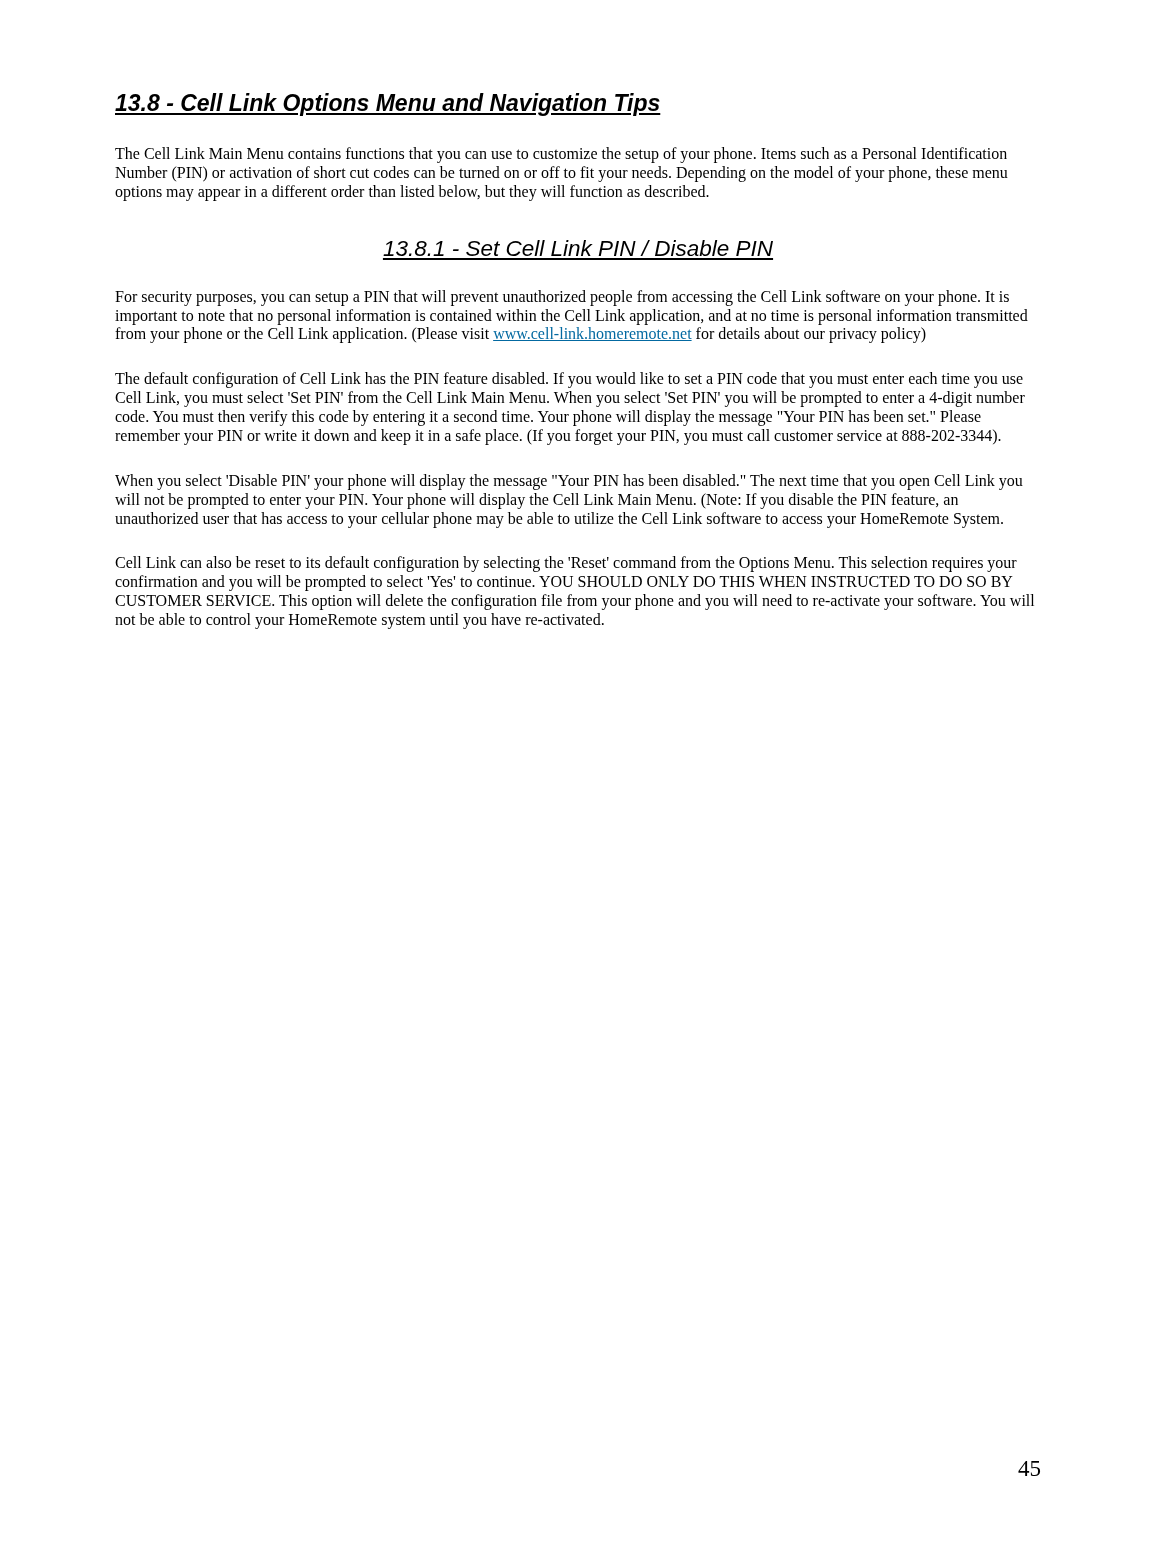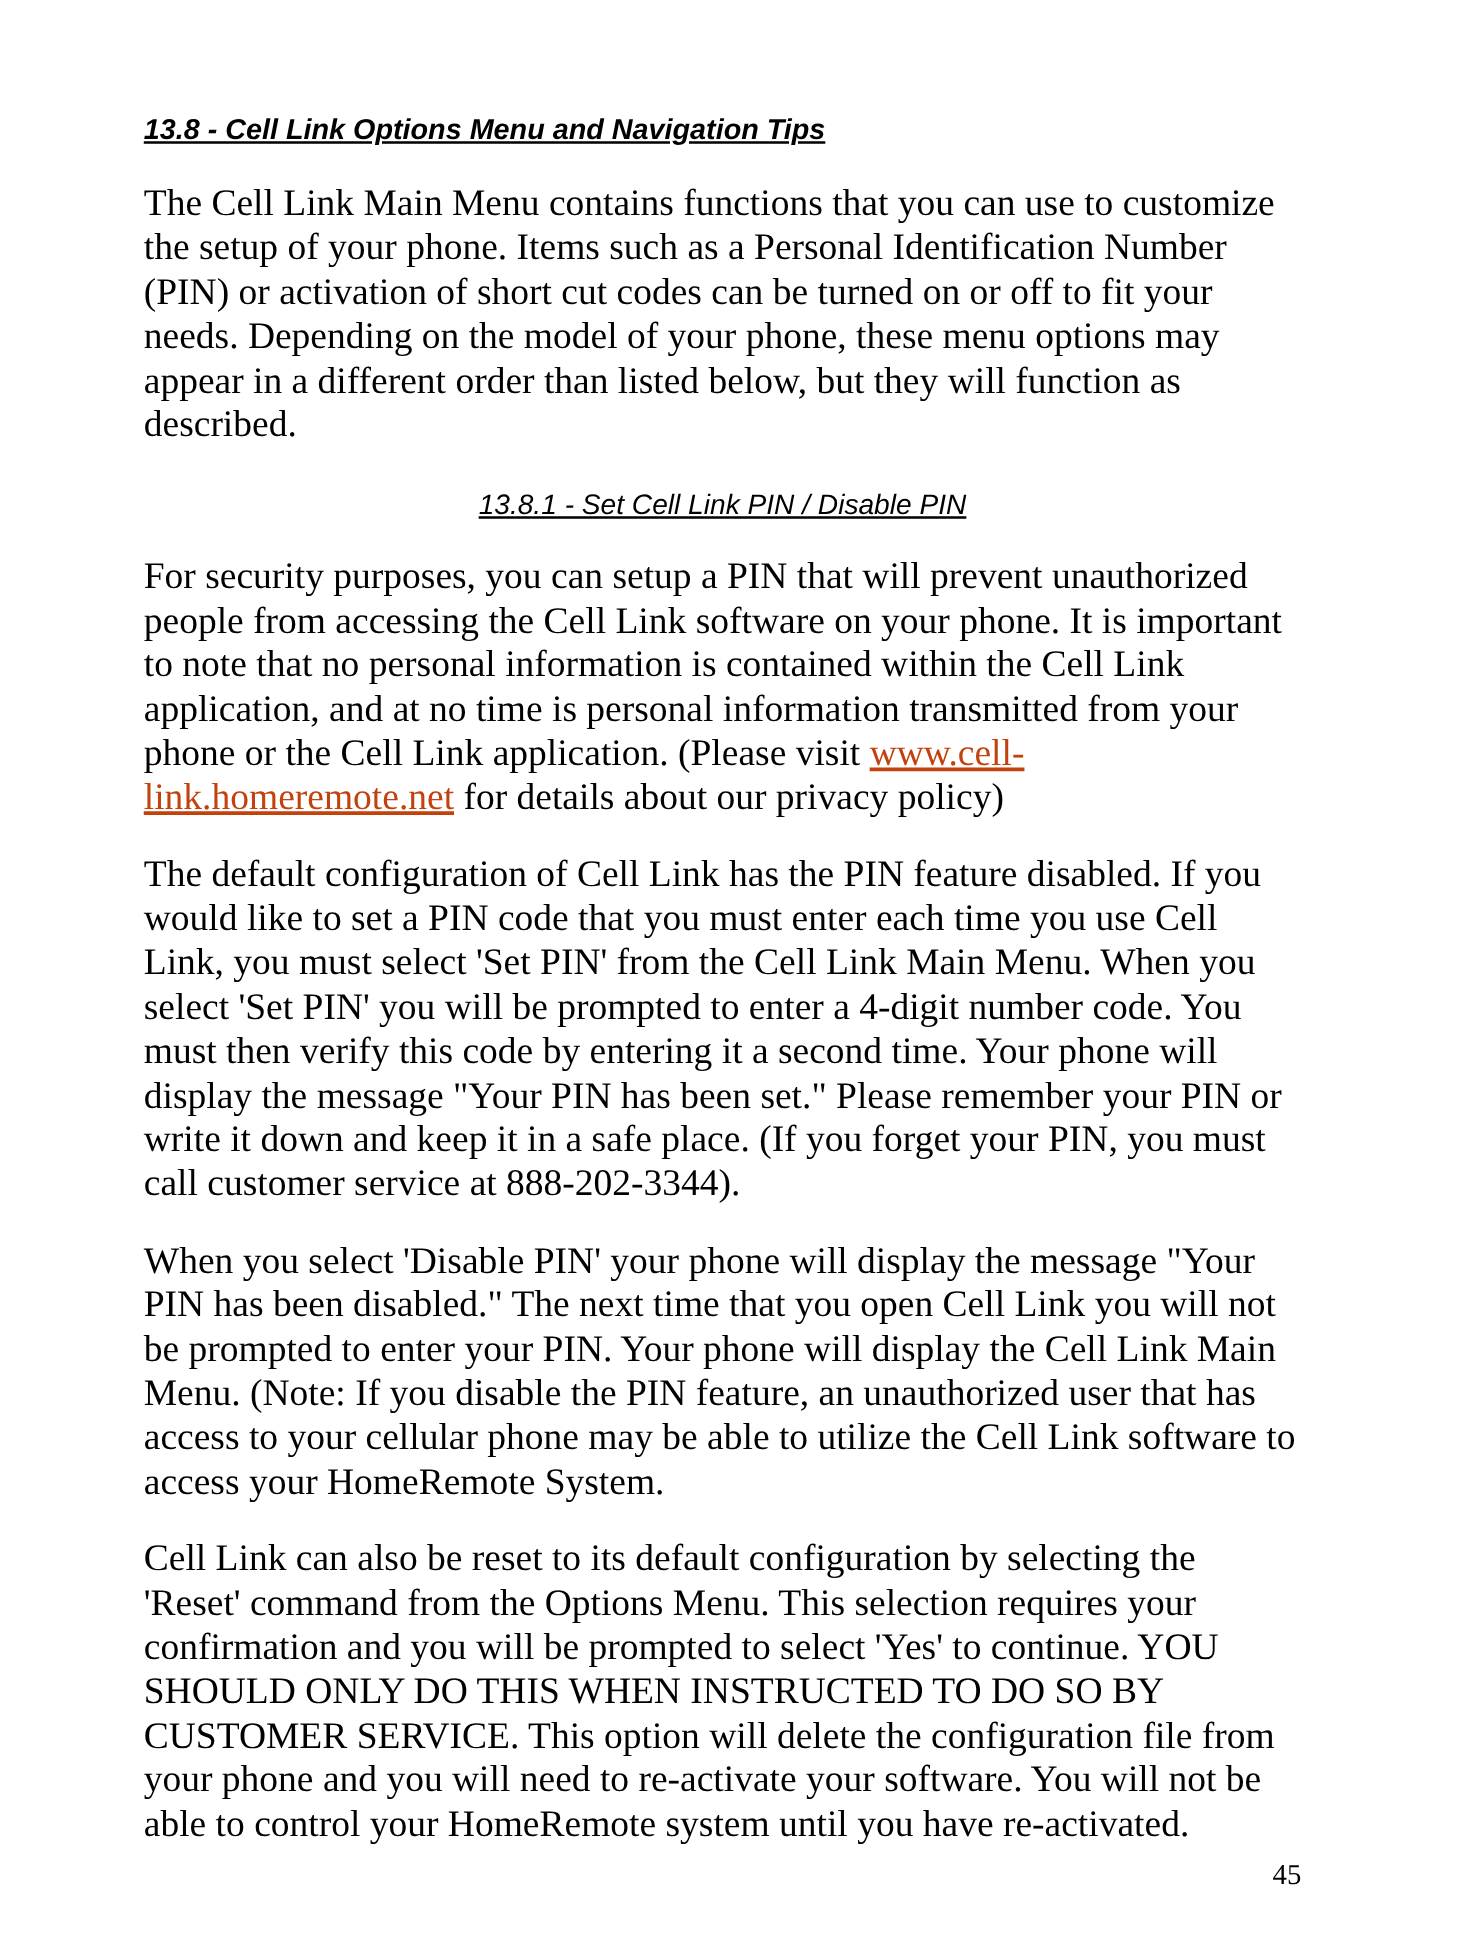--- a/index.html
+++ b/index.html
@@ -28,32 +28,32 @@
   .heading-sub {
     font-family: Arial, Helvetica, sans-serif;
     font-style: italic;
     text-decoration: underline;
     font-size: 22.5px;
     margin-top: 34px;
     margin-bottom: 26px;
     text-align: center;
   }
   p.body {
-    font-size: 30px;
+    font-size: 16px;
     line-height: 1.18;
     margin: 0 0 26px 0;
   }
   a.link {
-    color: #c2410c;
+    color: #0369a1;
     text-decoration: underline;
     cursor: pointer;
   }
   .page-number {
     position: absolute;
-    bottom: 50px;
+    bottom: 66px;
     right: 110px;
     font-size: 23px;
     font-family: "Times New Roman", Times, serif;
   }
 </style>
 </head>
 <body>
 
 <div class="page">
 

